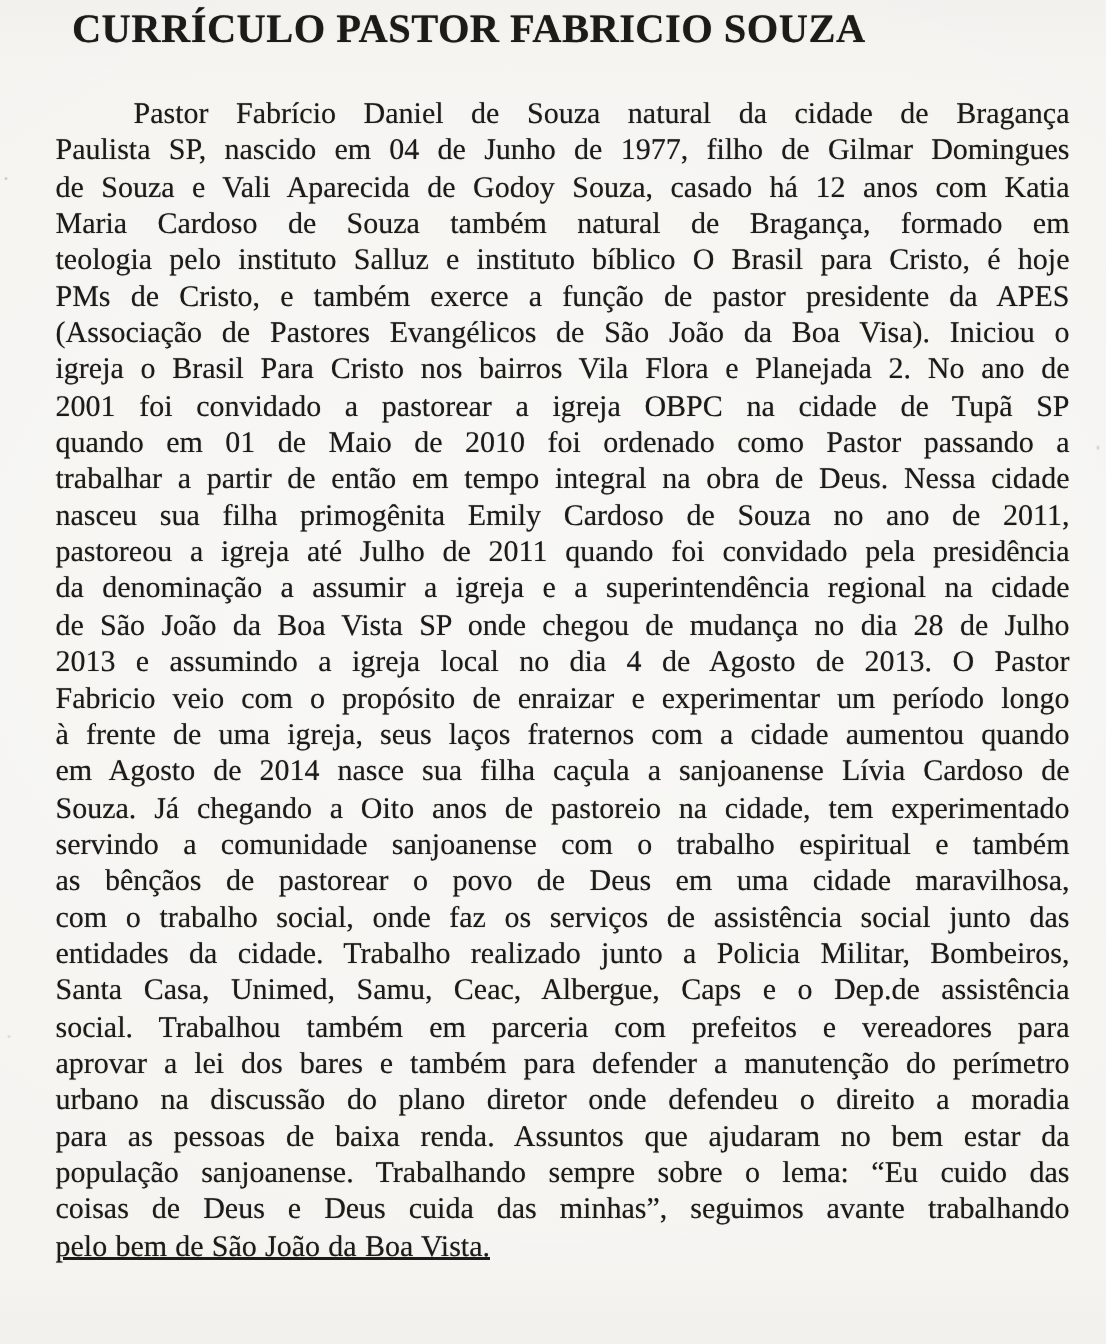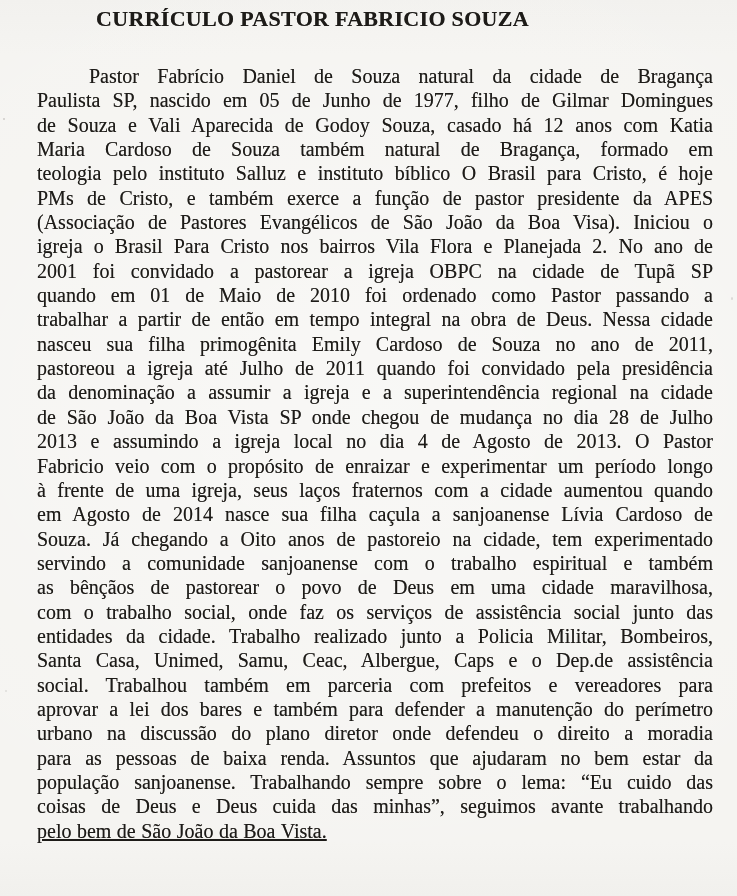--- a/index.html
+++ b/index.html
@@ -16,21 +16,21 @@
     position:relative;width:737px;height:896px;
     background:
       radial-gradient(ellipse 900px 700px at 50% 45%, rgba(255,255,255,0.35), rgba(0,0,0,0) 70%),
       linear-gradient(180deg,#f2f1ee 0%,var(--paper) 6%,var(--paper) 94%,#f1f0ed 100%);
     color:var(--ink);
   }
   .title{
     position:absolute;top:6px;left:0;width:599px;margin:0;
     box-sizing:border-box;padding-left:26px;
     text-align:center;
-    font-size:22px;font-weight:bold;line-height:26px;letter-spacing:0.3px;
+    font-size:27px;font-weight:bold;line-height:26px;letter-spacing:0.3px;
     text-shadow:0 0 0.6px rgba(25,23,20,0.6);
     white-space:nowrap;
   }
   .paragraph{
     position:absolute;left:37px;top:64px;width:676px;
   }
   .line{
     margin:0;height:24.35px;line-height:24.35px;
     font-size:20px;
     text-align:justify;
@@ -47,21 +47,21 @@
   .speck.s3{left:5px;top:690px;width:2px;height:2px;background:rgba(90,85,78,0.15);}
 </style>
 </head>
 <body>
 
 <div class="page">
   <h1 class="title">CURRÍCULO PASTOR FABRICIO SOUZA</h1>
 
   <div class="paragraph">
       <p class="line">Pastor Fabrício Daniel de Souza natural da cidade de Bragança</p>
-      <p class="line">Paulista SP, nascido em 05 de Junho de 1977, filho de Gilmar Domingues</p>
+      <p class="line">Paulista SP, nascido em 04 de Junho de 1977, filho de Gilmar Domingues</p>
       <p class="line">de Souza e Vali Aparecida de Godoy Souza, casado há 12 anos com Katia</p>
       <p class="line">Maria Cardoso de Souza também natural de Bragança, formado em</p>
       <p class="line">teologia pelo instituto Salluz e instituto bíblico O Brasil para Cristo, é hoje</p>
       <p class="line">PMs de Cristo, e também exerce a função de pastor presidente da APES</p>
       <p class="line">(Associação de Pastores Evangélicos de São João da Boa Visa). Iniciou o</p>
       <p class="line">igreja o Brasil Para Cristo nos bairros Vila Flora e Planejada 2. No ano de</p>
       <p class="line">2001 foi convidado a pastorear a igreja OBPC na cidade de Tupã SP</p>
       <p class="line">quando em 01 de Maio de 2010 foi ordenado como Pastor passando a</p>
       <p class="line">trabalhar a partir de então em tempo integral na obra de Deus. Nessa cidade</p>
       <p class="line">nasceu sua filha primogênita Emily Cardoso de Souza no ano de 2011,</p>

